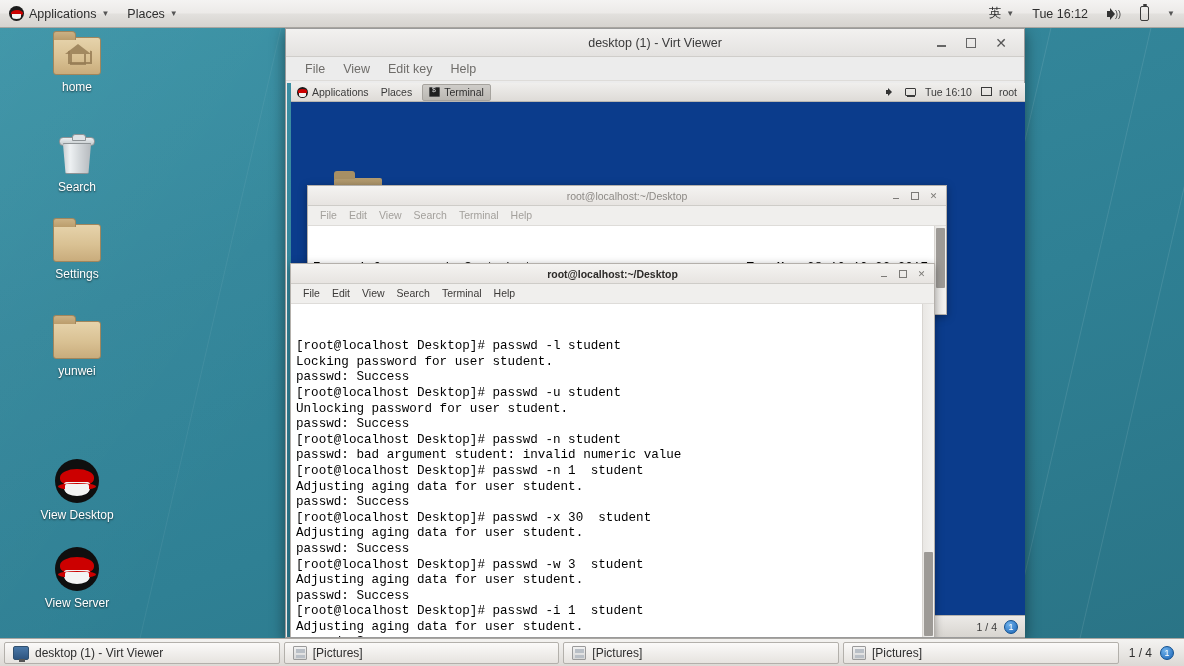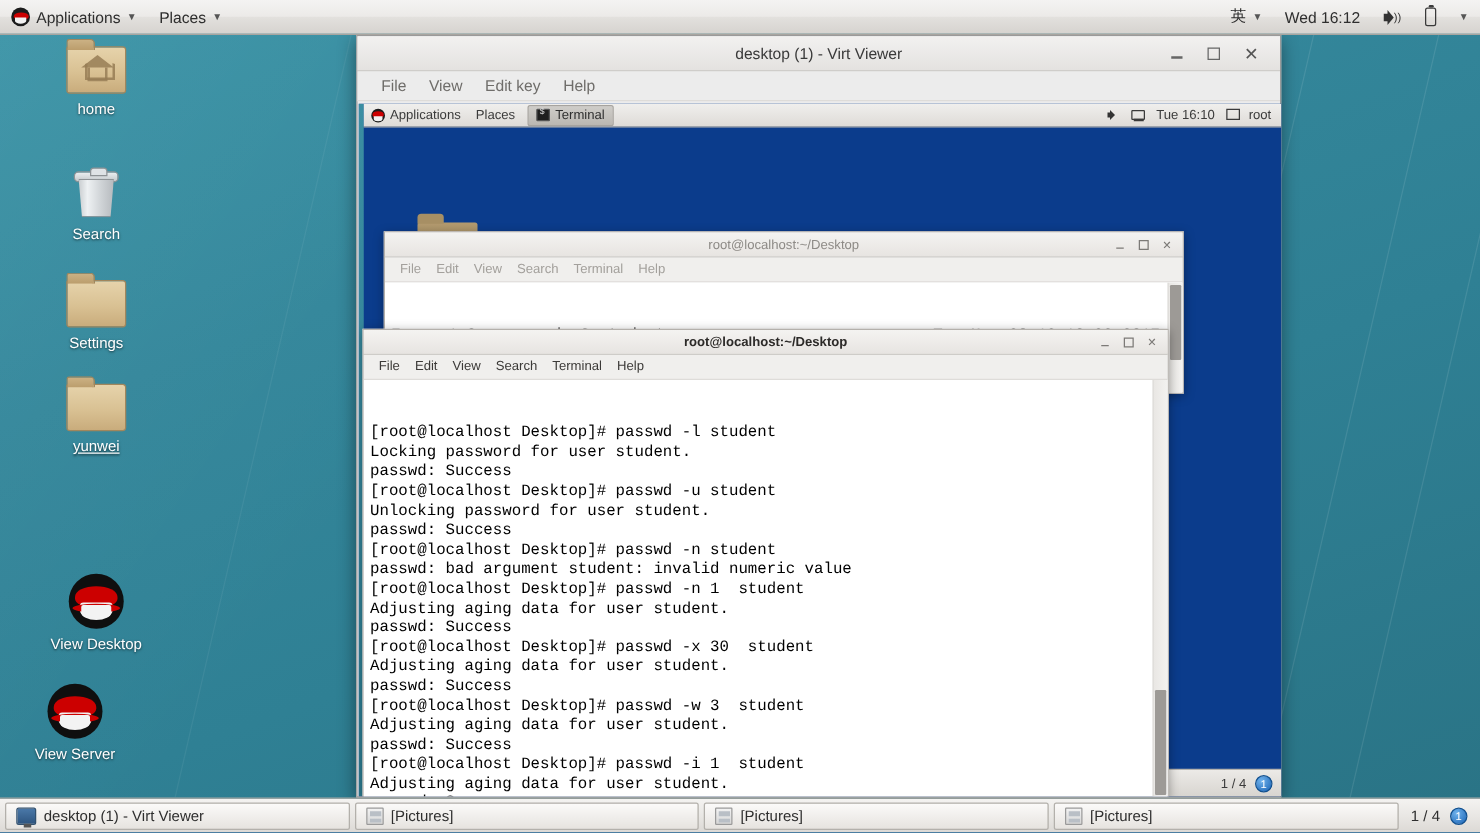--- a/index.html
+++ b/index.html
@@ -384,21 +384,21 @@
     <span>Places</span>
     <span class="caret">▼</span>
   </div>
 
   <div id="panel-right">
     <div class="panel-item">
       <span>英</span>
       <span class="caret">▼</span>
     </div>
     <div class="panel-item">
-      <span>Wed 16:12</span>
+      <span>Tue 16:12</span>
     </div>
     <div class="panel-item">
       <span class="ico-spk">
           <span class="spk-wave">))</span>
         </span>
     </div>
     <div class="panel-item">
       <span class="ico-batt"></span>
     </div>
     <div class="panel-item">
@@ -427,38 +427,38 @@
   <span class="lbl">Search</span>
 </div>
 
 <div class="desk-icon" style="left:17px; top:212px;">
   <div class="glyph">
       <div class="folder"></div>
     </div>
   <span class="lbl">Settings</span>
 </div>
 
-<div class="desk-icon" style="left:17px; top:295px;text-decoration:underline;">
+<div class="desk-icon" style="left:17px; top:309px;">
   <div class="glyph">
       <div class="folder"></div>
     </div>
   <span class="lbl">yunwei</span>
 </div>
 
 <div class="desk-icon" style="left:17px; top:453px;">
   <div class="glyph">
     <div class="rhicon">
         <div class="rh-brim"></div>
         <div class="rh-face"></div>
       </div>
   </div>
   <span class="lbl">View Desktop</span>
 </div>
 
-<div class="desk-icon" style="left:0; top:541px;">
+<div class="desk-icon" style="left:17px; top:541px;">
   <div class="glyph">
     <div class="rhicon">
         <div class="rh-brim"></div>
         <div class="rh-face"></div>
       </div>
   </div>
   <span class="lbl">View Server</span>
 </div>
 
 <div id="virt-viewer">

